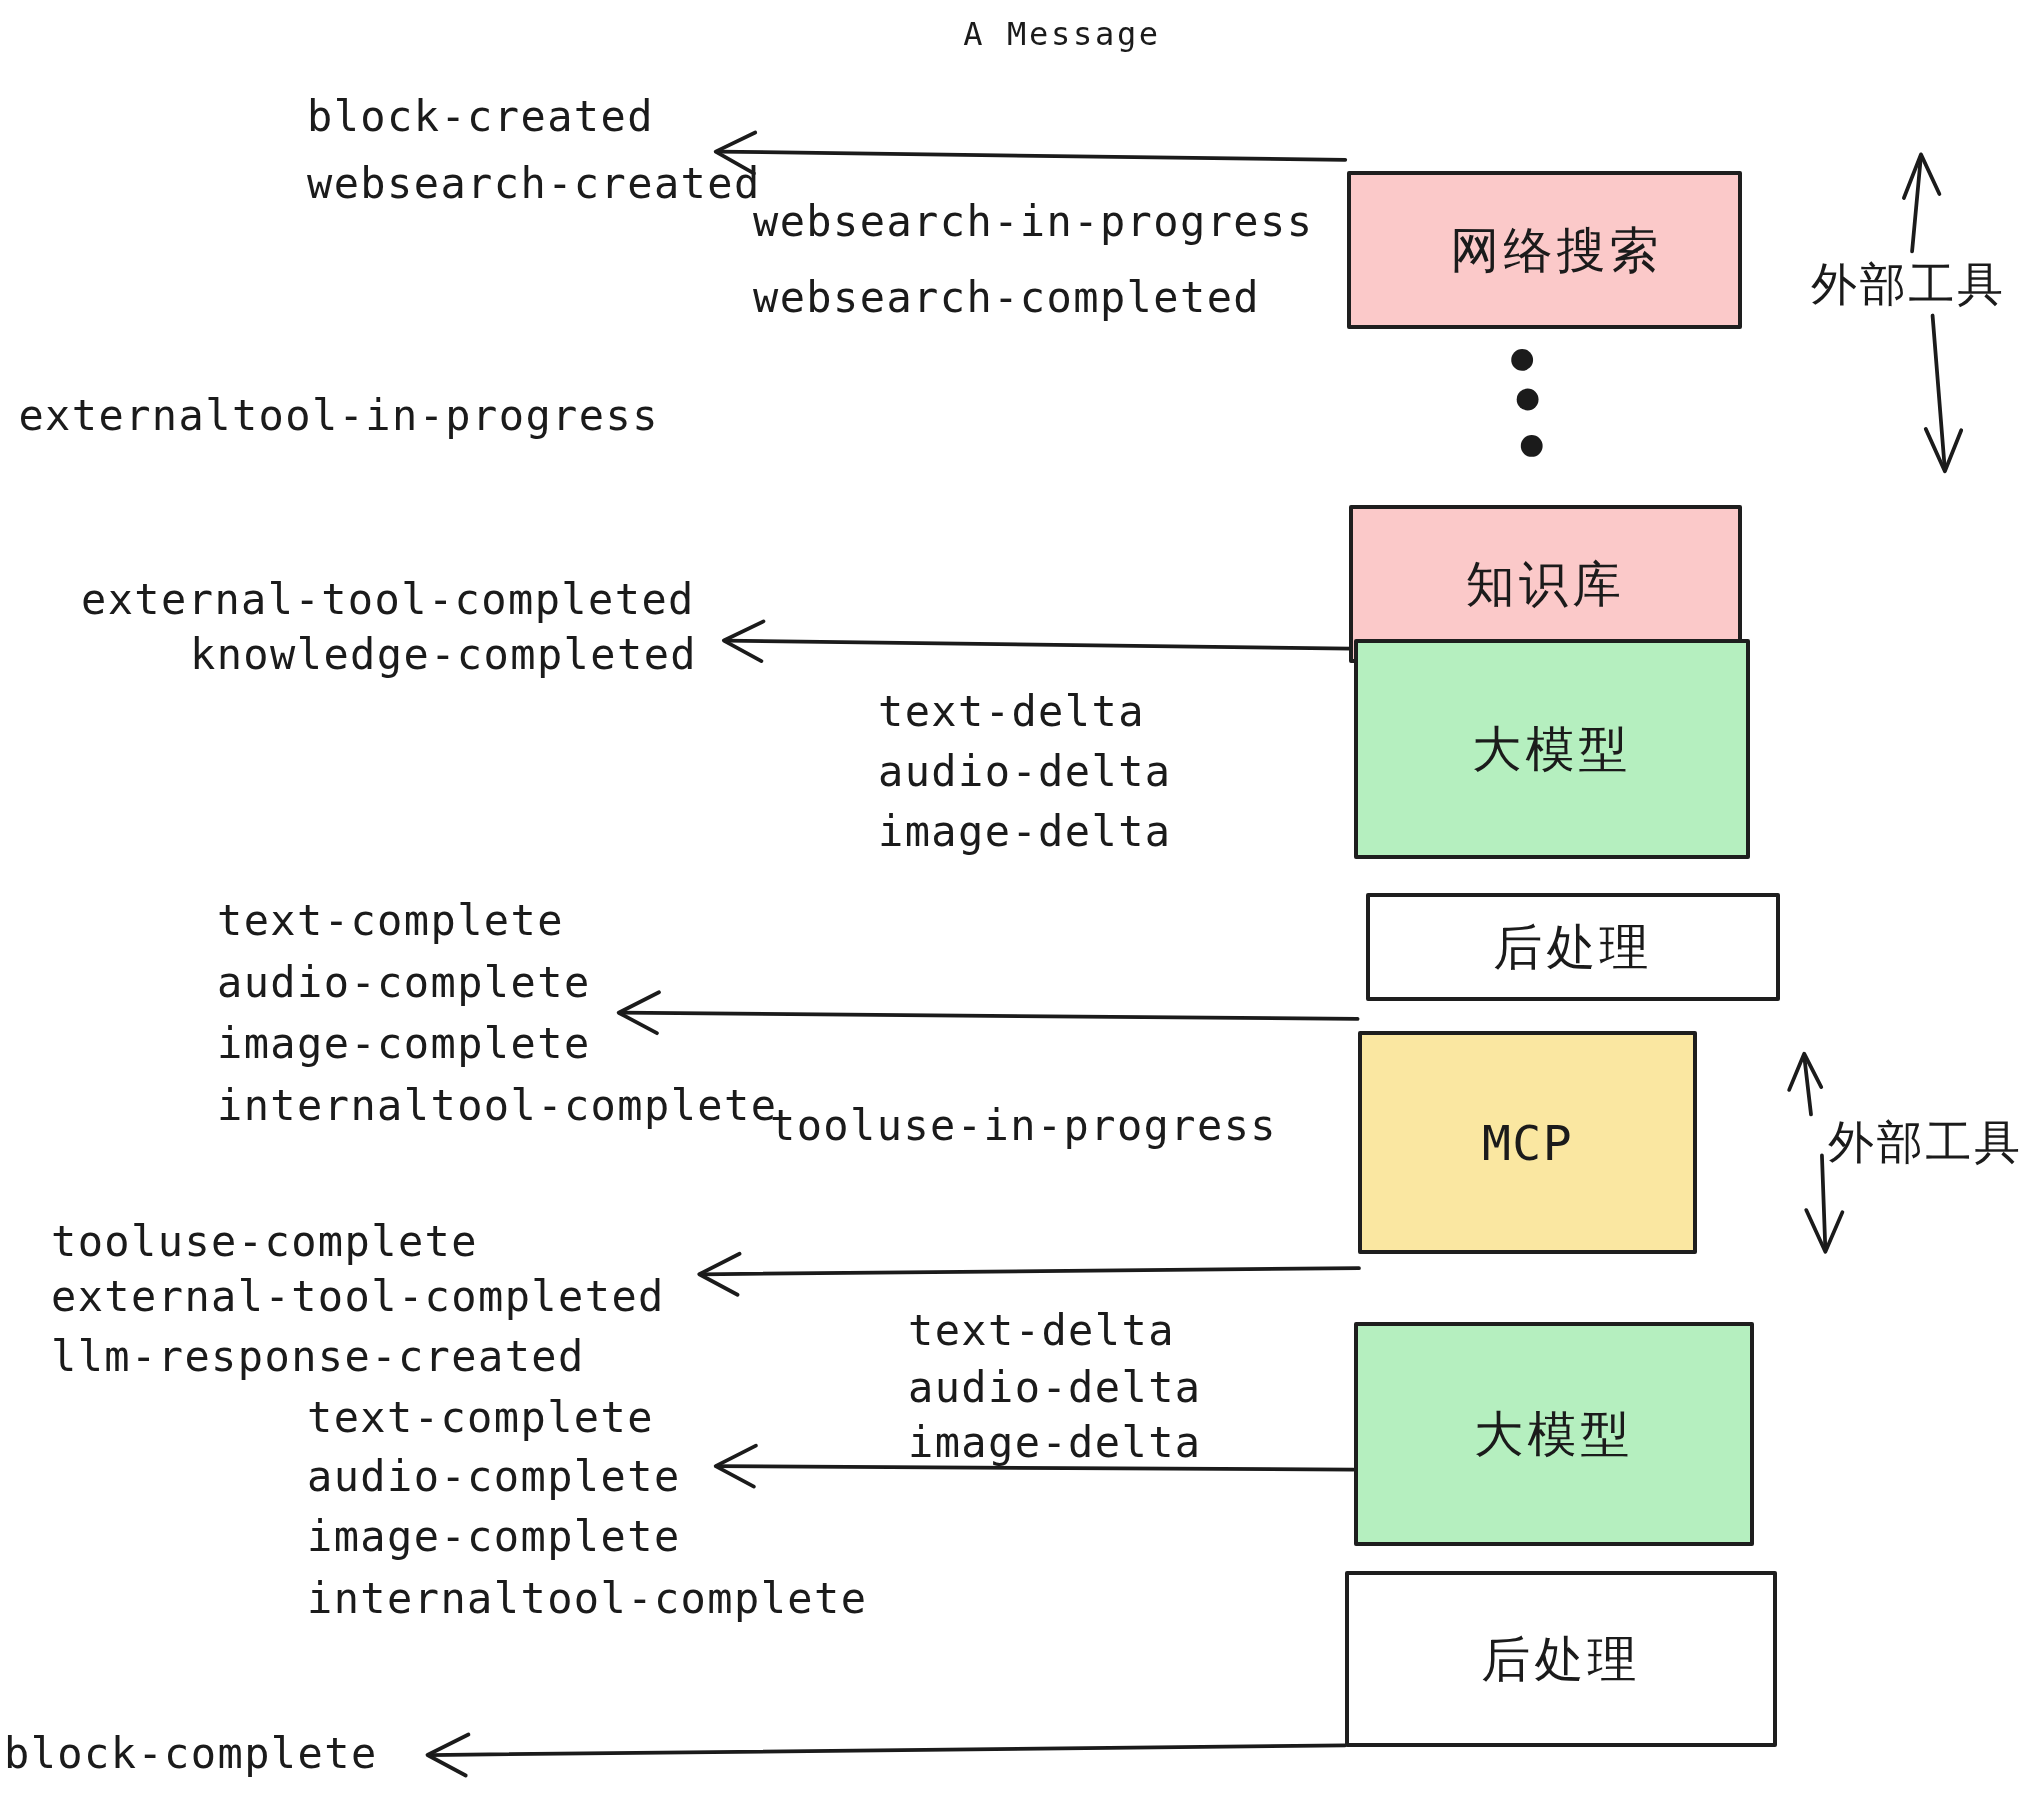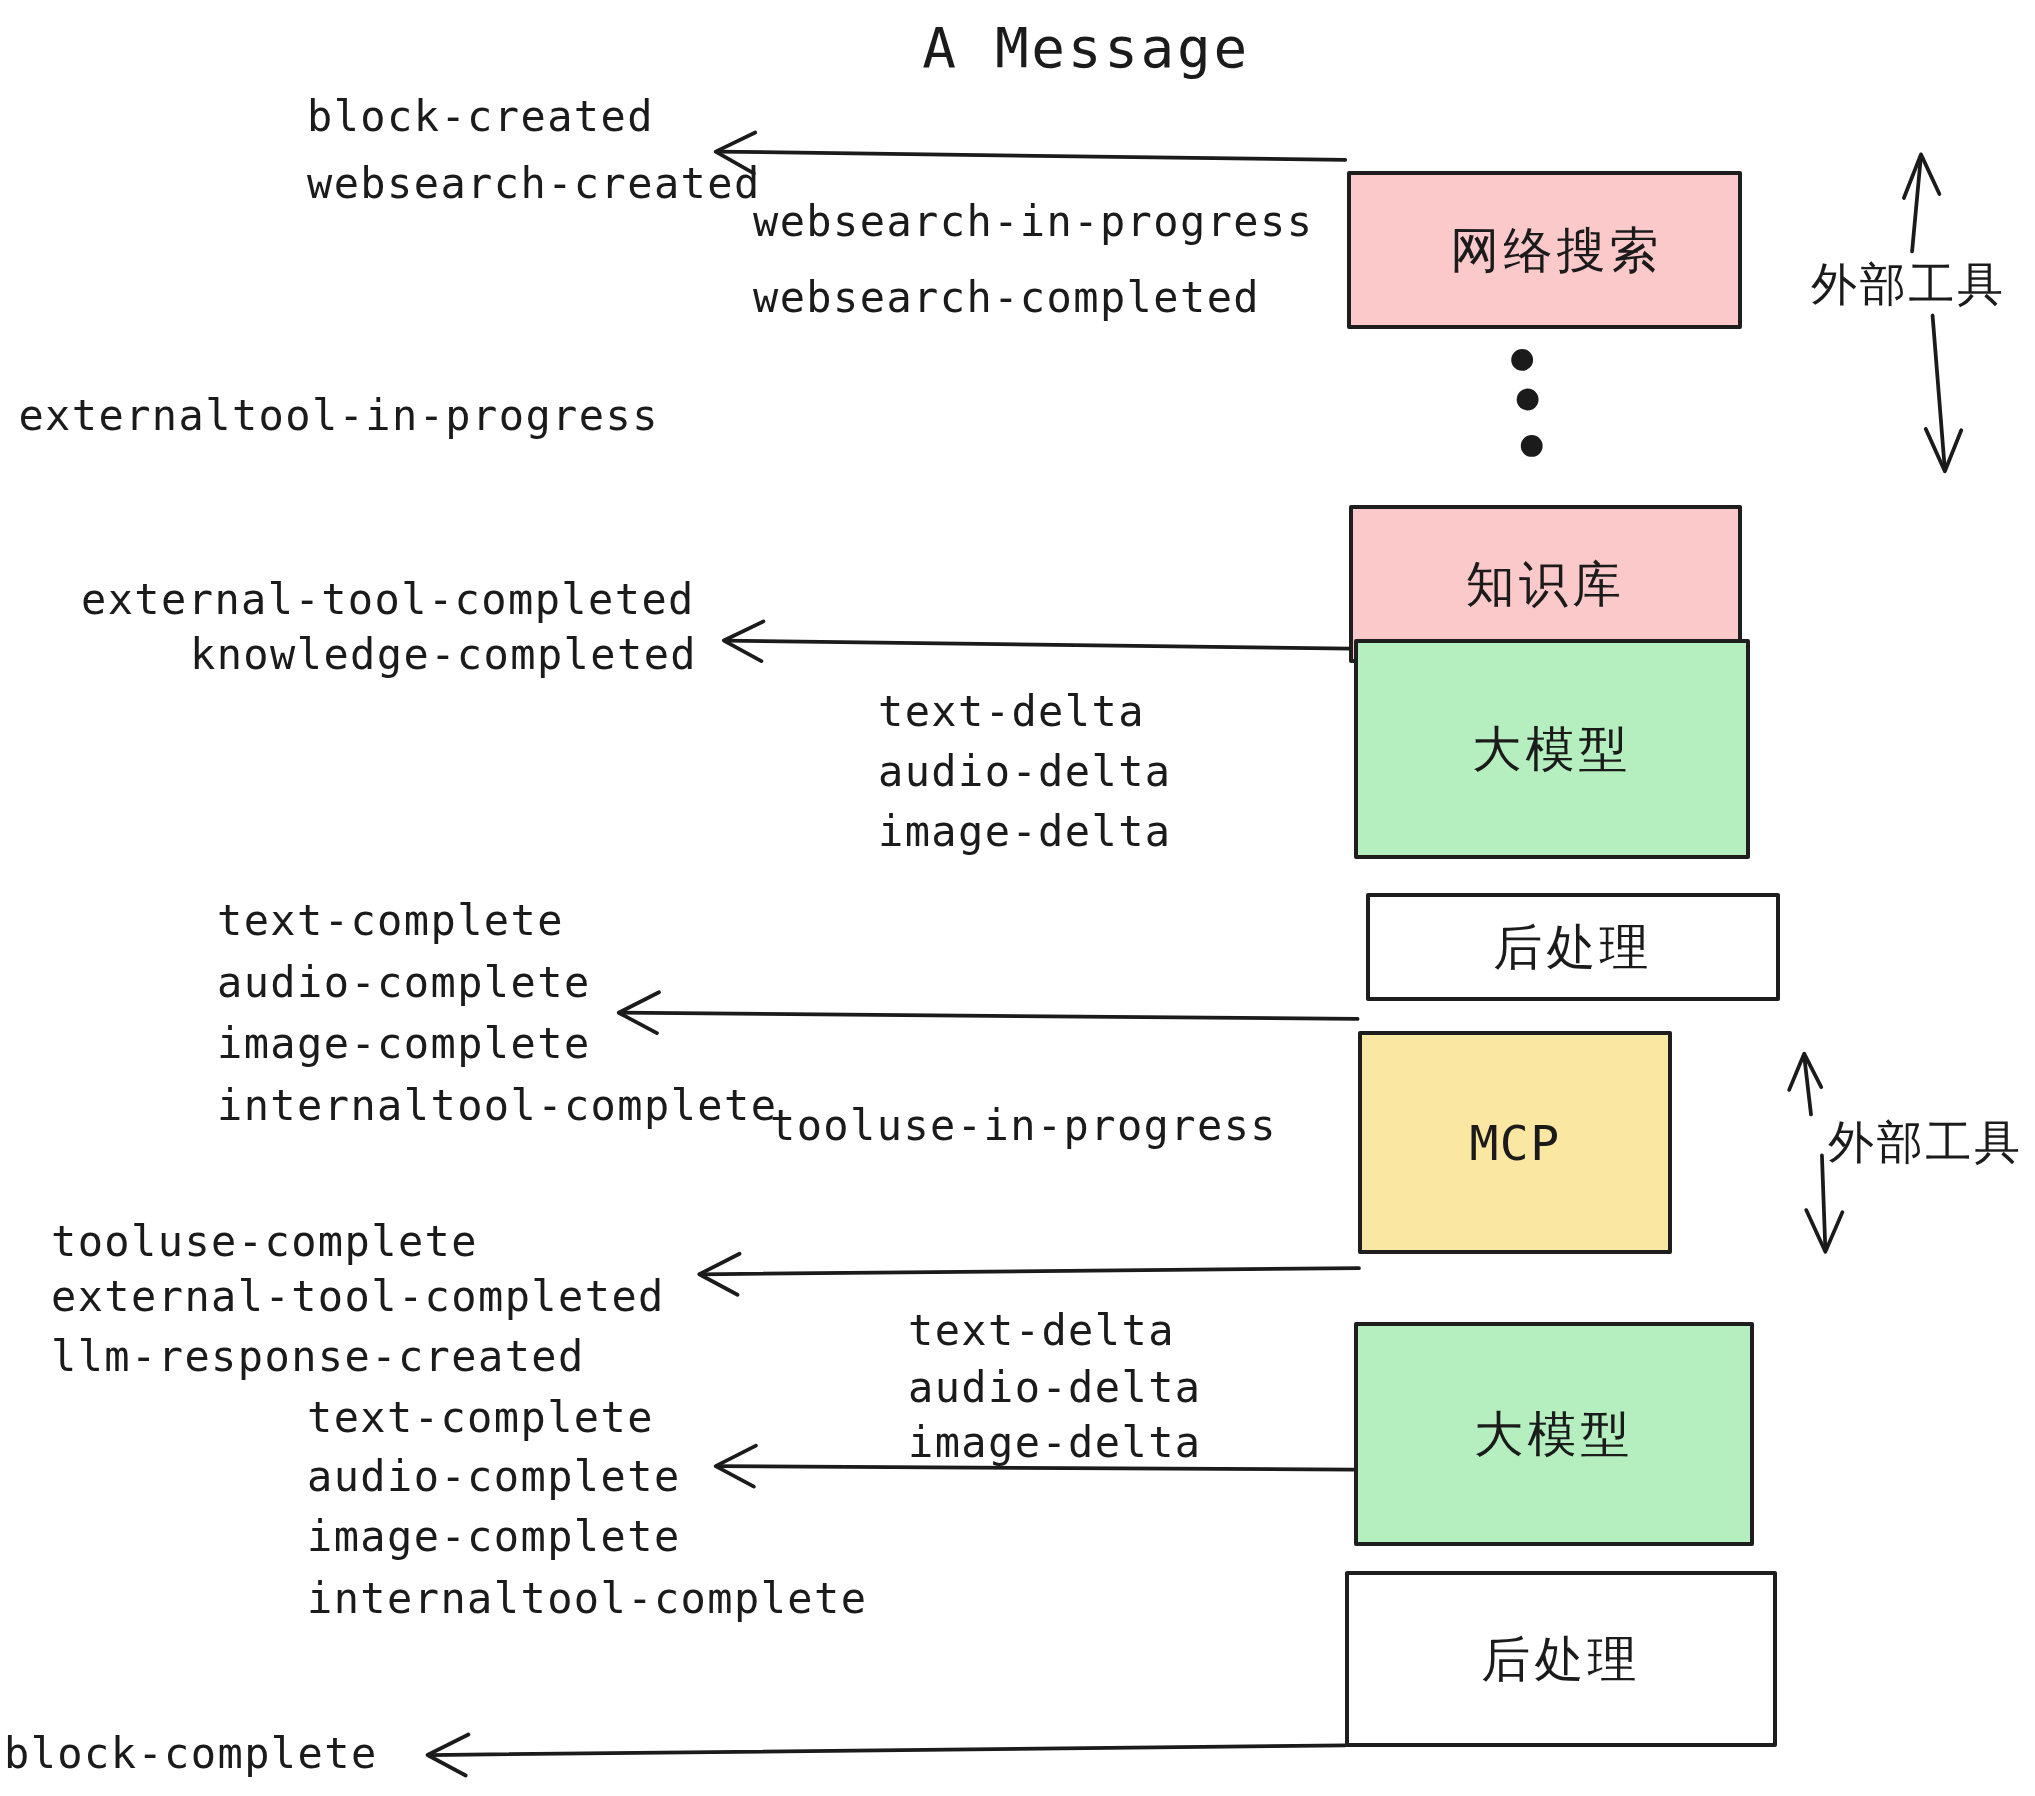--- a/index.html
+++ b/index.html
@@ -9,37 +9,37 @@
   #canvas{
     position:relative; width:2035px; height:1796px; background:#ffffff;
     font-family:"DejaVu Sans Mono","Liberation Mono",monospace; color:var(--ink);
     overflow:hidden;
   }
   .ev{
     position:absolute; font-size:42px; letter-spacing:1.4px; line-height:1;
     white-space:nowrap; color:var(--ink);
   }
   .title{
-    position:absolute; left:806px; top:15px; width:560px; text-align:center;
-    font-size:56px; letter-spacing:2.7px; color:var(--ink);
+    position:absolute; left:782px; top:15px; width:560px; text-align:center;
+    font-size:32px; letter-spacing:2.7px; color:var(--ink);
   }
   .box{
     position:absolute; box-sizing:border-box; border:4.1px solid #1e1e1e; border-radius:2px;
     display:flex; align-items:center; justify-content:center;
   }
   .box .lbl{
     font-family:"DejaVu Sans","Liberation Sans",sans-serif;
     font-size:49px; letter-spacing:4.1px; color:var(--ink); line-height:1;
   }
   .box .lbl.mono{ font-family:"DejaVu Sans Mono","Liberation Mono",monospace; letter-spacing:1.4px; font-size:48px;}
   #box-websearch{ left:1347px; top:171px;  width:395px; height:158px; background:var(--pink);padding-left:24px;}
   #box-knowledge{ left:1349px; top:505px;  width:393px; height:158px; background:var(--pink);}
   #box-llm1     { left:1354px; top:639px;  width:396px; height:220px; background:var(--green);}
   #box-post1    { left:1366px; top:893px; width:414px; height:108px; background:var(--white);}
-  #box-mcp      { left:1358px; top:1031px; width:314px; height:223px; background:var(--yellow);justify-content:center;}
+  #box-mcp      { left:1358px; top:1031px; width:339px; height:223px; background:var(--yellow);justify-content:center;}
   #box-llm2     { left:1354px; top:1322px; width:400px; height:224px; background:var(--green);}
   #box-post2    { left:1345px; top:1571px; width:432px; height:176px; background:var(--white);}
   .side-label{
     position:absolute; font-family:"DejaVu Sans","Liberation Sans",sans-serif;
     font-size:46px; letter-spacing:2.7px; color:var(--ink); white-space:nowrap;
   }
   #side-ext1{ left:1811px; top:254px; }
   #side-ext2{ left:1828px; top:1112px; }
   #connector-layer{ position:absolute; left:0; top:0; width:2035px; height:1796px; pointer-events:none;}
   #connector-layer path{ stroke:var(--ink); stroke-width:5.5; fill:none; stroke-linecap:round; stroke-linejoin:round;}

